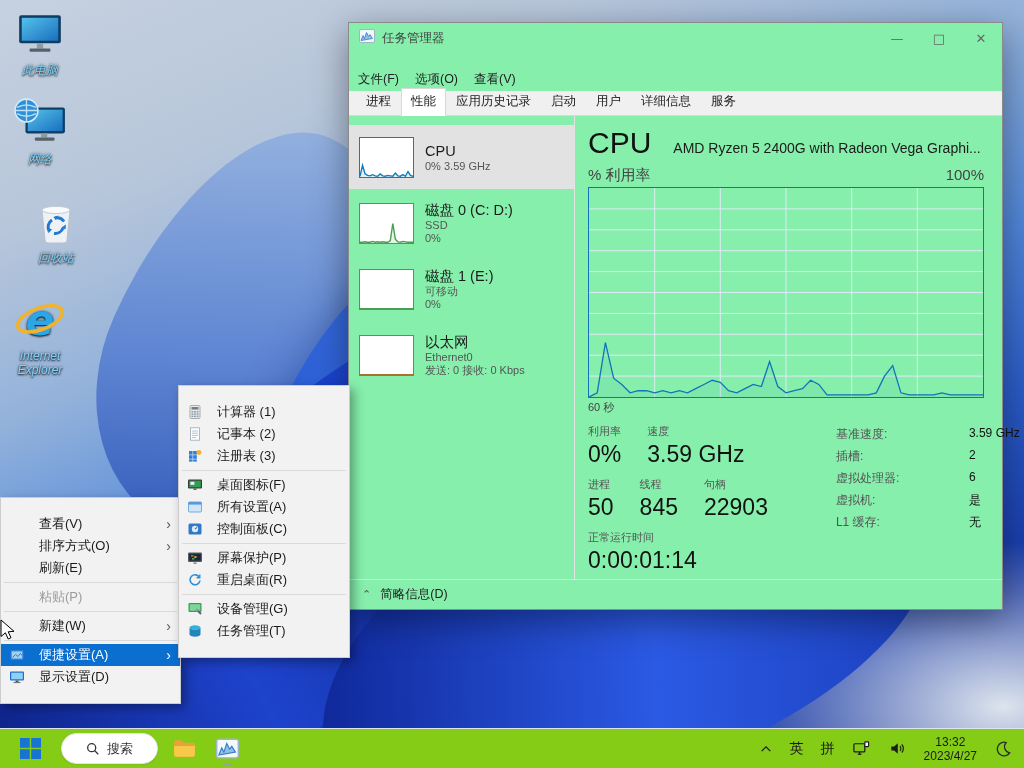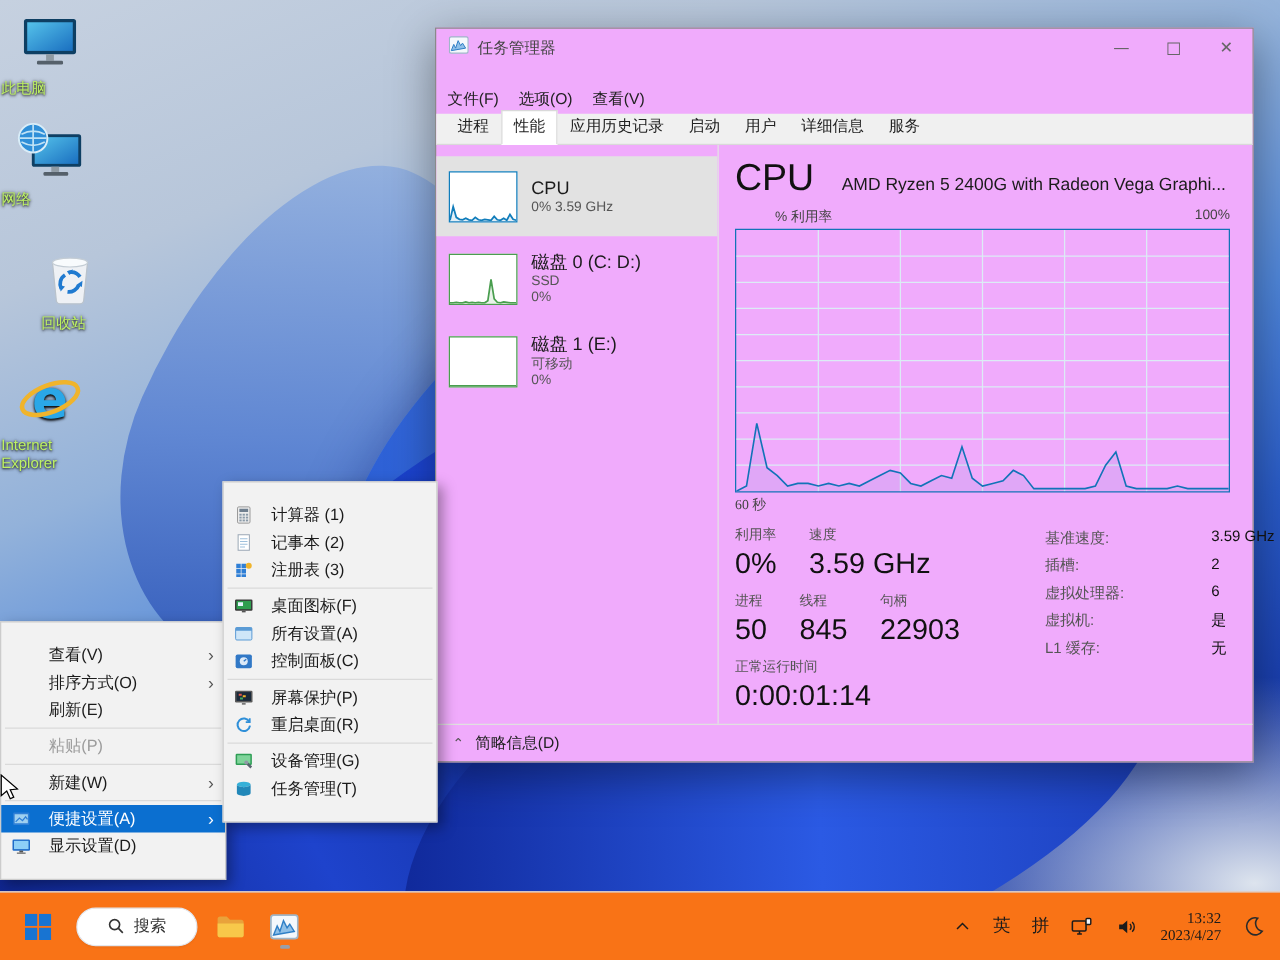--- a/index.html
+++ b/index.html
@@ -23,31 +23,31 @@
     border-radius:55% 45% 50% 50%/60% 55% 45% 40%;
     background:linear-gradient(95deg,#0a1b78 0%,#1e43cc 60%,#13309e 100%); }
   .petal4 { width:470px; height:220px; left:210px; top:250px; transform:rotate(-41deg);
     border-radius:55% 45% 55% 45%/65% 50% 50% 35%;
     background:linear-gradient(100deg,#2456ce 0%,#3a6fe0 55%,#1a3cb8 100%); box-shadow:0 0 40px rgba(10,25,110,.35);}
   .petal5 { width:250px; height:420px; left:120px; top:120px; transform:rotate(24deg);
     border-radius:50% 50% 45% 55%/60% 40% 60% 40%;
     background:linear-gradient(160deg, rgba(150,180,225,.85) 0%, rgba(90,130,210,.9) 55%, rgba(40,80,180,.9) 100%); }
 
   
-  .desk-icon { position:absolute; width:78px; text-align:left; color:#bef264; font-size:12px; z-index:1;
-    text-shadow:0 1px 2px rgba(0,0,0,.9), 0 0 3px rgba(0,0,0,.55); cursor:default; }
+  .desk-icon { position:absolute; width:78px; text-align:center; color:#7dd3fc; font-size:12px; z-index:1;
+    text-shadow:0 1px 2px rgba(0,0,0,.9), 0 0 3px rgba(0,0,0,.55); cursor:default;font-style:italic; }
   .desk-icon svg { display:block; margin:0 auto 2px; }
   #icon-this-pc { left:1px; top:10px; }
   #icon-network { left:1px; top:97px; }
   #icon-recycle-bin { left:1px; top:198px;padding-left:32px; }
   #icon-internet-explorer { left:1px; top:293px; }
 
   
   .tm-window { position:absolute; left:348px; top:22px; width:655px; height:588px; z-index:2;
-    background:#f0abfc; border:1px solid #8a8a8a; box-shadow:0 10px 34px rgba(0,0,0,.4);
+    background:#86efac; border:1px solid #8a8a8a; box-shadow:0 10px 34px rgba(0,0,0,.4);
     display:flex; flex-direction:column; }
   .tm-titlebar { height:30px; display:flex; align-items:center; padding:0 0 0 10px; flex:none; }
   .tm-title { font-size:12.5px; color:#444; margin-left:7px; }
   .tm-controls { margin-left:auto; display:flex; height:100%; }
   .tm-ctl { width:42px; height:100%; display:flex; align-items:center; justify-content:center;
     font-size:13px; color:#666; font-family:"DejaVu Sans",sans-serif; }
   .tm-menubar { height:23px; display:flex; align-items:center; padding-left:9px; font-size:12.5px; color:#222; flex:none;margin-top:15px; }
   .tm-menu { margin-right:16px; }
   .tm-tabbar { height:25px; background:#f0f0f0; border-bottom:1px solid #d9d9d9; display:flex;
     align-items:flex-end; padding-left:7px; font-size:12.5px; color:#222; flex:none; }
@@ -59,24 +59,24 @@
   .sb-item.selected { background:#e2e2e2; }
   .sb-chart { width:55px; height:41px; background:#fff; border:1px solid; flex:none; }
   .sb-chart svg { display:block; width:100%; height:100%; }
   .sb-title { font-size:14.5px; color:#1b1b1b; line-height:18px; }
   .sb-line { font-size:11px; color:#555; line-height:13px; white-space:nowrap; }
 
   .tm-main { flex:1; padding:10px 18px 0 13px; display:flex; flex-direction:column; min-width:0; }
   .main-head { display:flex; align-items:baseline; gap:22px; }
   .main-heading { font-size:30px; color:#111; font-weight:400; }
   .main-subtitle { font-size:14px; color:#1b1b1b; flex:1; white-space:nowrap; overflow:hidden; }
-  .graph-labels { display:flex; justify-content:space-between; font-size:11px; color:#444; margin-top:6px; margin-bottom:2px;margin-left:32px; }
+  .graph-labels { display:flex; justify-content:space-between; font-size:15px; color:#444; margin-top:6px; margin-bottom:2px; }
   .main-graph { height:211px; border:1px solid #1273b8; position:relative; flex:none; }
   .main-graph svg { display:block; width:100%; height:100%; }
-  .graph-xlabel { font-size:11px; color:#444; margin-top:2px;font-family:Liberation Serif, serif; }
+  .graph-xlabel { font-size:11px; color:#444; margin-top:2px; }
 
   .stats-wrap { display:flex; margin-top:9px; }
   .stats-left { }
   .stat-row { display:flex; margin-bottom:9px; }
   .stat-group { margin-right:26px; }
   .stat-label { font-size:11px; color:#555; margin-bottom:2px; white-space:nowrap; }
   .stat-value { font-size:23px; color:#111; white-space:nowrap; }
   .stats-right { margin-left:42px; padding-top:2px; }
   .info-row { display:flex; font-size:12px; margin-bottom:5px;gap:41px; }
   .info-label { width:92px; color:#555; white-space:nowrap; }
@@ -95,33 +95,33 @@
   .mi-icon { width:20px; height:16px; margin-right:10px; flex:none; }
   .mi-icon svg { width:16px; height:16px; display:block; }
   .mi-label { white-space:nowrap; }
   .mi-chevron { margin-left:auto; color:#555; font-size:14px; line-height:1; }
   .menu-item.disabled { color:#9c9c9c; }
   .menu-item.highlight { background:#0b6fd0; color:#fff; }
   .menu-item.highlight .mi-chevron { color:#fff; }
   .menu-sep { height:1px; background:#dadada; margin:3px 3px; }
 
   
-  .taskbar { position:absolute; left:0; bottom:0; width:1024px; height:55px; z-index:6;
-    background:#f97316; border-top:1px solid #dce3ee; display:flex; align-items:center; padding:0 12px;font-family:Liberation Serif, serif; }
+  .taskbar { position:absolute; left:0; bottom:0; width:1024px; height:40px; z-index:6;
+    background:#84cc16; border-top:1px solid #dce3ee; display:flex; align-items:center; padding:0 12px; }
   .tb-btn { width:37px; height:37px; display:flex; align-items:center; justify-content:center;
     border-radius:5px; position:relative; margin-right:6px; }
   .tb-search { height:31px; width:97px; background:#fff; border:1px solid #e2e7ef; border-radius:16px;
     display:flex; align-items:center; justify-content:center; gap:7px; font-size:13px; color:#333;
     margin:0 8px 0 6px; box-shadow:0 1px 2px rgba(0,0,0,.06); }
   .tb-indicator { position:absolute; bottom:1px; left:50%; transform:translateX(-50%);
     width:8px; height:3px; border-radius:2px; background:#9a9fa8; }
   .tb-spacer { flex:1; }
   .tray { display:flex; align-items:center; gap:17px; font-size:14px; color:#1b1b1b; }
   .tray-ime { font-size:14px; }
-  .tray-clock { text-align:right; font-size:12px; line-height:14px; color:#1b1b1b; }
+  .tray-clock { text-align:center; font-size:12px; line-height:14px; color:#1b1b1b; }
 
   
   .cursor { position:absolute; left:0; top:619px; z-index:9; }
 </style>
 </head>
 <body>
 
 <div class="wallpaper">
   <div class="petal petal5"></div>
   <div class="petal petal4"></div>
@@ -237,20 +237,33 @@
     <polygon points="0,100 0.0,99.0 4.8,99.0 9.5,99.0 14.3,99.0 19.0,99.0 23.8,99.0 28.6,99.0 33.3,99.0 38.1,99.0 42.9,99.0 47.6,99.0 52.4,99.0 57.1,99.0 61.9,99.0 66.7,99.0 71.4,99.0 76.2,99.0 81.0,99.0 85.7,99.0 90.5,99.0 95.2,99.0 100.0,99.0 100,100" fill="#4a9e4f" fill-opacity="0.12"></polygon>
     <polyline points="0.0,99.0 4.8,99.0 9.5,99.0 14.3,99.0 19.0,99.0 23.8,99.0 28.6,99.0 33.3,99.0 38.1,99.0 42.9,99.0 47.6,99.0 52.4,99.0 57.1,99.0 61.9,99.0 66.7,99.0 71.4,99.0 76.2,99.0 81.0,99.0 85.7,99.0 90.5,99.0 95.2,99.0 100.0,99.0" fill="none" stroke="#4a9e4f" stroke-width="1.4" vector-effect="non-scaling-stroke"></polyline>
             </svg>
           </div>
           <div>
             <div class="sb-title">磁盘 1 (E:)</div>
             <div class="sb-line">可移动</div>
             <div class="sb-line">0%</div>
           </div>
         </div>
+        <div class="sb-item">
+          <div class="sb-chart" style="border-color: rgb(166, 116, 44);">
+            <svg viewBox="0 0 100 100" preserveAspectRatio="none">
+    <polygon points="0,100 0.0,99.0 4.8,99.0 9.5,99.0 14.3,99.0 19.0,99.0 23.8,99.0 28.6,99.0 33.3,99.0 38.1,99.0 42.9,99.0 47.6,99.0 52.4,99.0 57.1,99.0 61.9,99.0 66.7,99.0 71.4,99.0 76.2,99.0 81.0,99.0 85.7,99.0 90.5,99.0 95.2,99.0 100.0,99.0 100,100" fill="#a6742c" fill-opacity="0.12"></polygon>
+    <polyline points="0.0,99.0 4.8,99.0 9.5,99.0 14.3,99.0 19.0,99.0 23.8,99.0 28.6,99.0 33.3,99.0 38.1,99.0 42.9,99.0 47.6,99.0 52.4,99.0 57.1,99.0 61.9,99.0 66.7,99.0 71.4,99.0 76.2,99.0 81.0,99.0 85.7,99.0 90.5,99.0 95.2,99.0 100.0,99.0" fill="none" stroke="#a6742c" stroke-width="1.4" vector-effect="non-scaling-stroke"></polyline>
+            </svg>
+          </div>
+          <div>
+            <div class="sb-title">以太网</div>
+            <div class="sb-line">Ethernet0</div>
+            <div class="sb-line">发送: 0 接收: 0 Kbps</div>
+          </div>
+        </div>
       </div>
     <div class="tm-main">
       <div class="main-head">
         <span class="main-heading">CPU</span>
         <span class="main-subtitle">AMD Ryzen 5 2400G with Radeon Vega Graphi...</span>
       </div>
       <div class="graph-labels">
         <span>% 利用率</span>
         <span>100%</span>
       </div>

